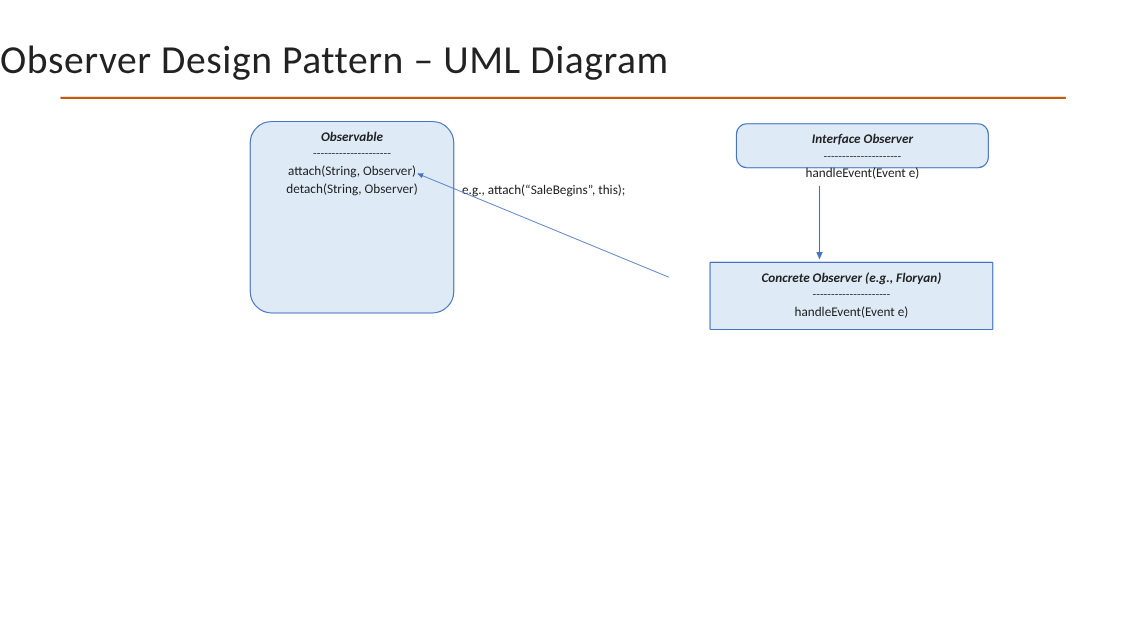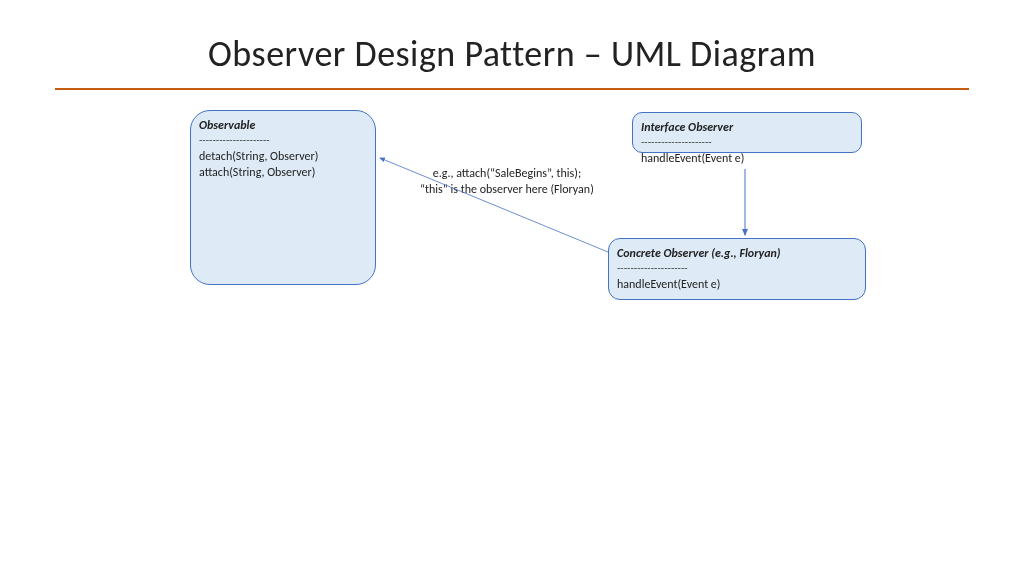--- a/index.html
+++ b/index.html
@@ -9,43 +9,44 @@
     background: #fff;
     font-family: Calibri, Arial, sans-serif;
     position: relative;
     overflow: hidden;
   }
   .title {
     position: absolute;
     top: 32px;
     left: 0;
     width: 100%;
-    text-align: center;
     font-size: 36px;
     font-weight: 300;
     color: #222;
     letter-spacing: 0.5px;
   }
   .underline {
     position: absolute;
     top: 88px;
     left: 55px;
     width: 914px;
     height: 2px;
     background: #c55a11;
   }
   .box {
     position: absolute;
     background: #deebf7;
     border: 1px solid #4472c4;
     border-radius: 14px;
     font-size: 12px;
     color: #222;
+    text-align: center;
     padding: 6px 8px;
     line-height: 1.35;
+    margin-left: 37px;
   }
   .box .box-title {
     font-weight: bold;
     font-style: italic;
   }
   .box .sep {
     letter-spacing: 0px;
     font-size: 11px;
     color: #333;
   }
@@ -61,66 +62,65 @@
     top: 112px;
     width: 230px;
     height: 41px;
     border-radius: 10px;
   }
   .concrete {
     left: 608px;
     top: 238px;
     width: 258px;
     height: 62px;
-    border-radius: 12px;
+    border-radius: 1px;
   }
   .annotation {
     position: absolute;
     left: 420px;
     top: 166px;
     font-size: 12px;
     color: #222;
-    text-align: center;
+    text-align: right;
     line-height: 1.3;
   }
   svg.arrows {
     position: absolute;
     left: 0; top: 0;
     width: 1024px; height: 576px;
     pointer-events: none;
   }
 </style>
 </head>
 <body>
 
 <div class="title">Observer Design Pattern – UML Diagram</div>
 <div class="underline"></div>
 
 <div class="box observable">
   <div class="box-title">Observable</div>
   <div class="sep">---------------------</div>
+  <div>attach(String, Observer)</div>
   <div>detach(String, Observer)</div>
-  <div>attach(String, Observer)</div>
 </div>
 
 <div class="box observer-if">
   <div class="box-title">Interface Observer</div>
   <div class="sep">---------------------</div>
   <div>handleEvent(Event e)</div>
 </div>
 
 <div class="box concrete">
   <div class="box-title">Concrete Observer (e.g., Floryan)</div>
   <div class="sep">---------------------</div>
   <div>handleEvent(Event e)</div>
 </div>
 
 <div class="annotation">
   <div>e.g., attach(“SaleBegins”, this);</div>
-  <div>“this” is the observer here (Floryan)</div>
 </div>
 
 <svg class="arrows">
   <defs>
     <marker id="arrowhead" markerWidth="8" markerHeight="8" refX="6" refY="3" orient="auto">
       <path d="M0,0 L7,3 L0,6 Z" fill="#4472c4"></path>
     </marker>
   </defs>
   <line x1="745" y1="169" x2="745" y2="235" stroke="#4472c4" stroke-width="1" marker-end="url(#arrowhead)"></line>
   <line x1="608" y1="252" x2="380" y2="158" stroke="#4472c4" stroke-width="0.8" marker-end="url(#arrowhead)"></line>

